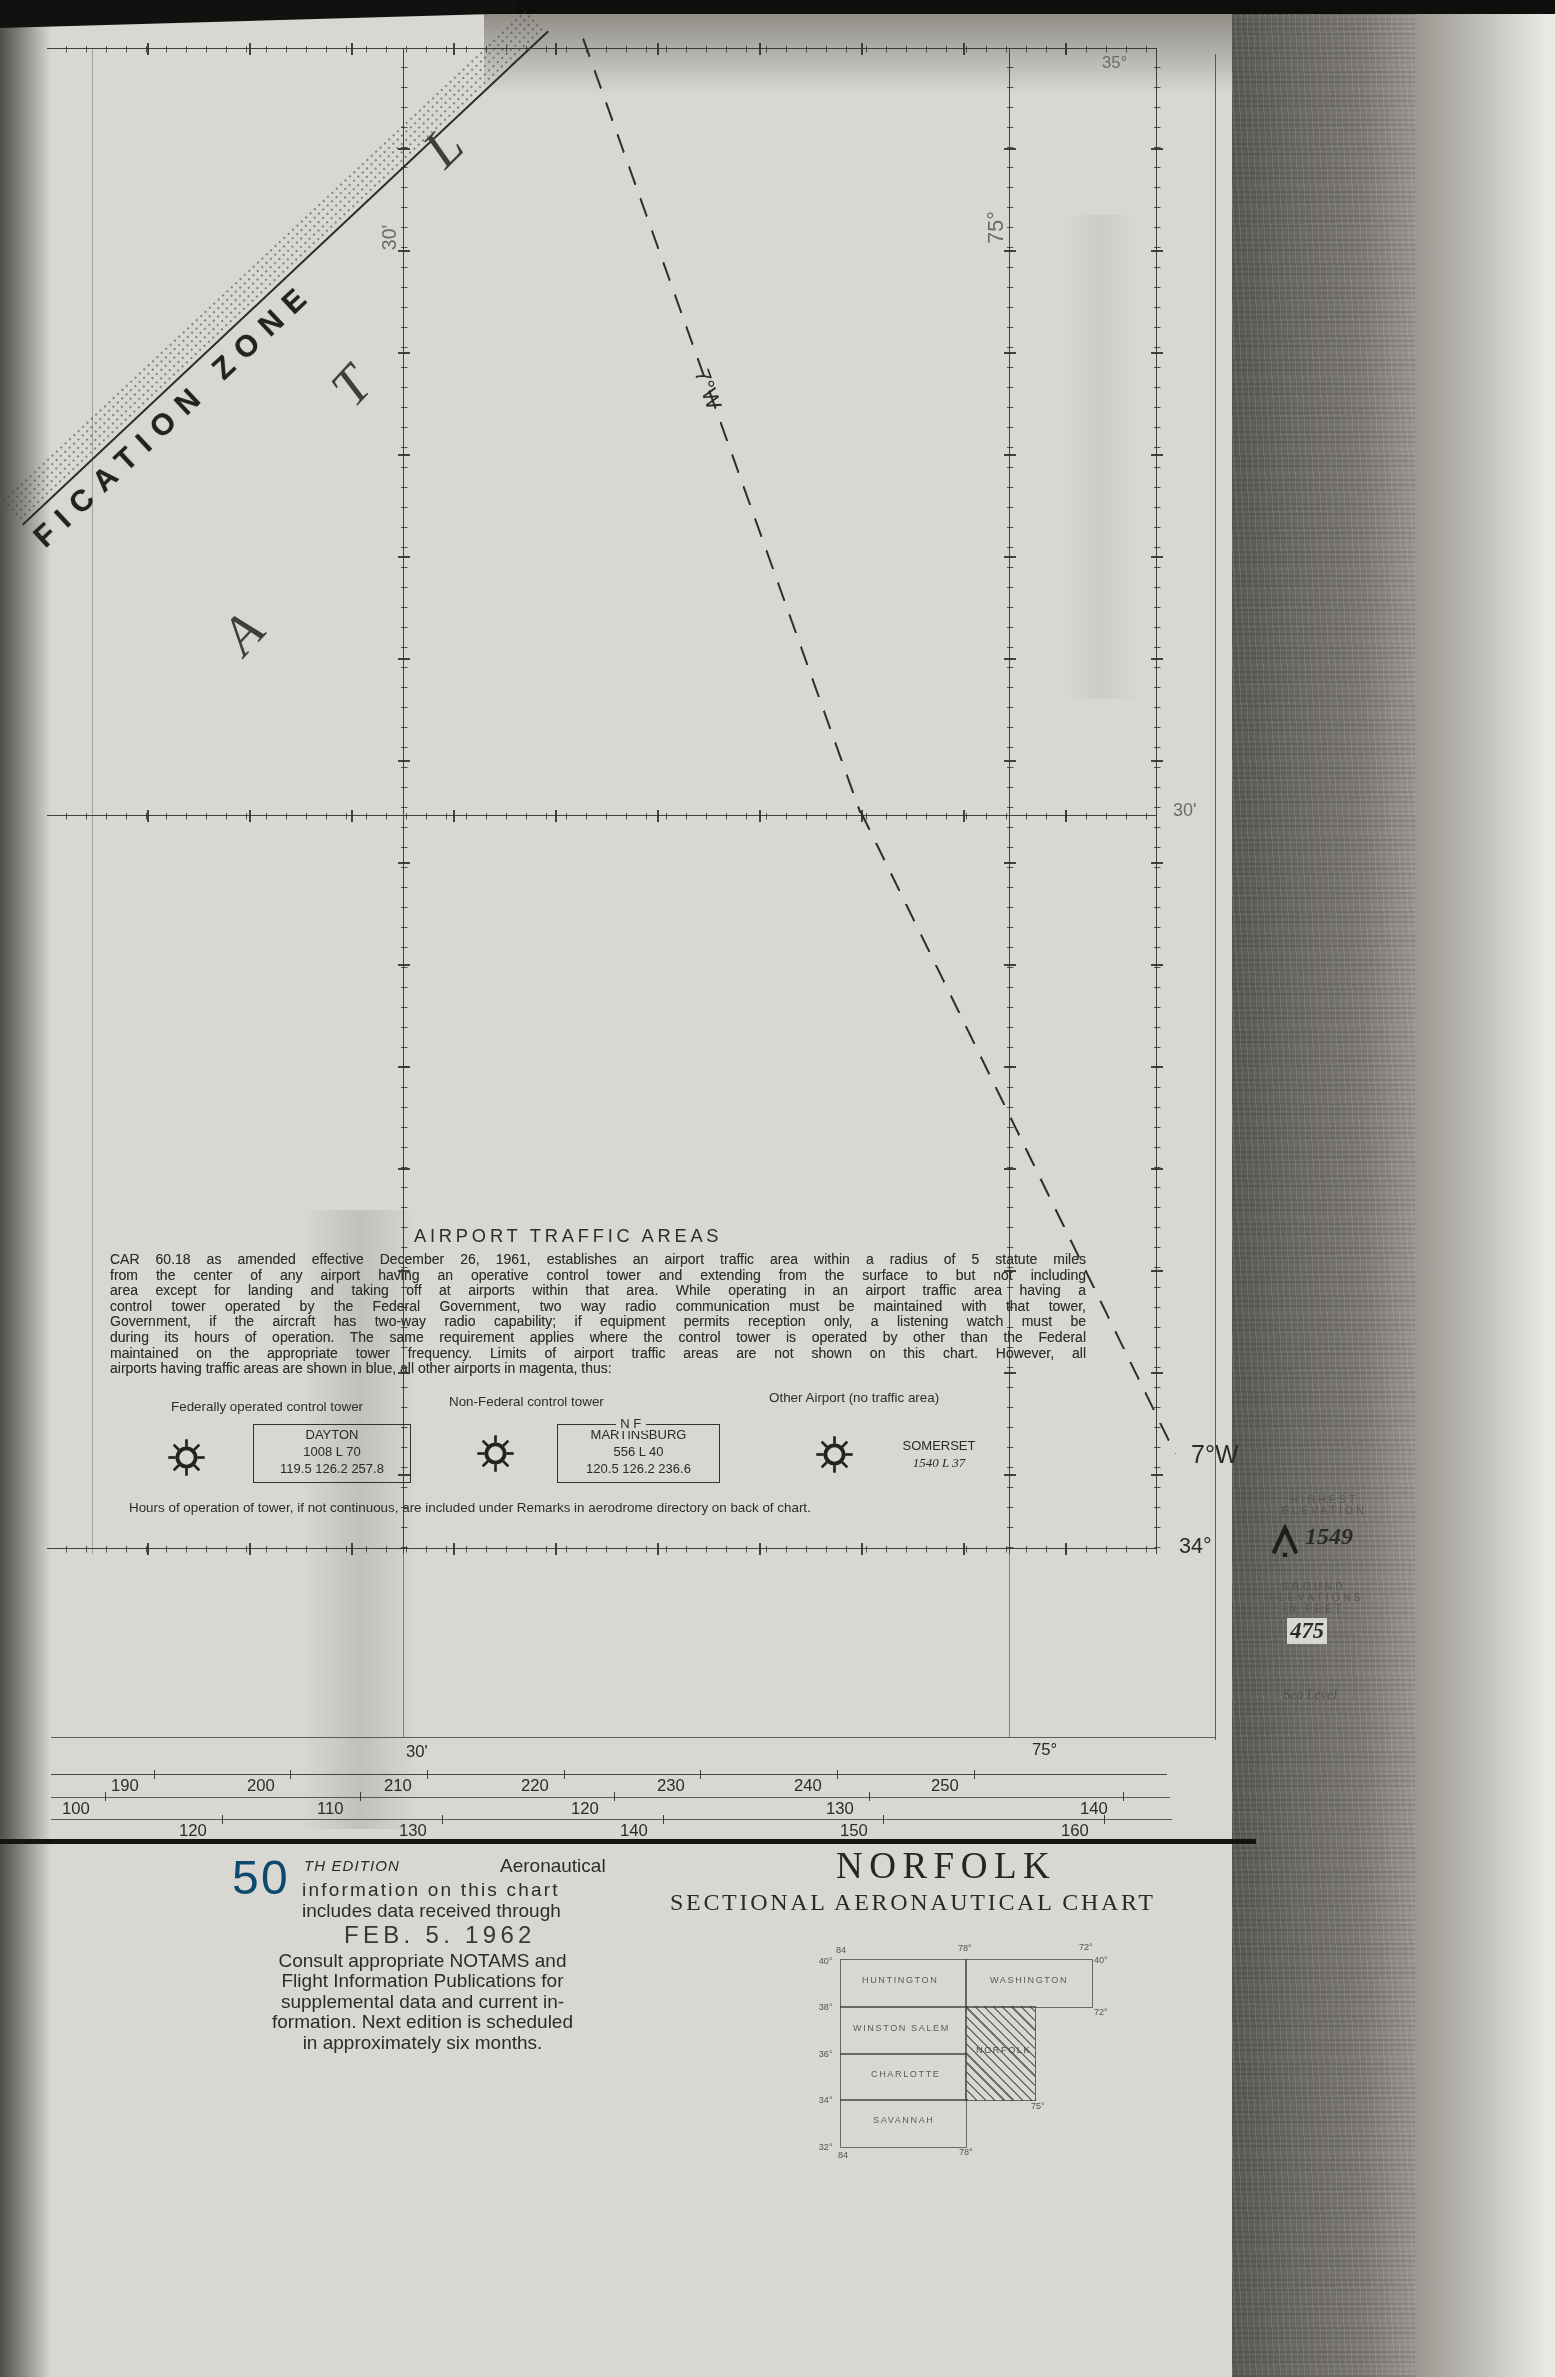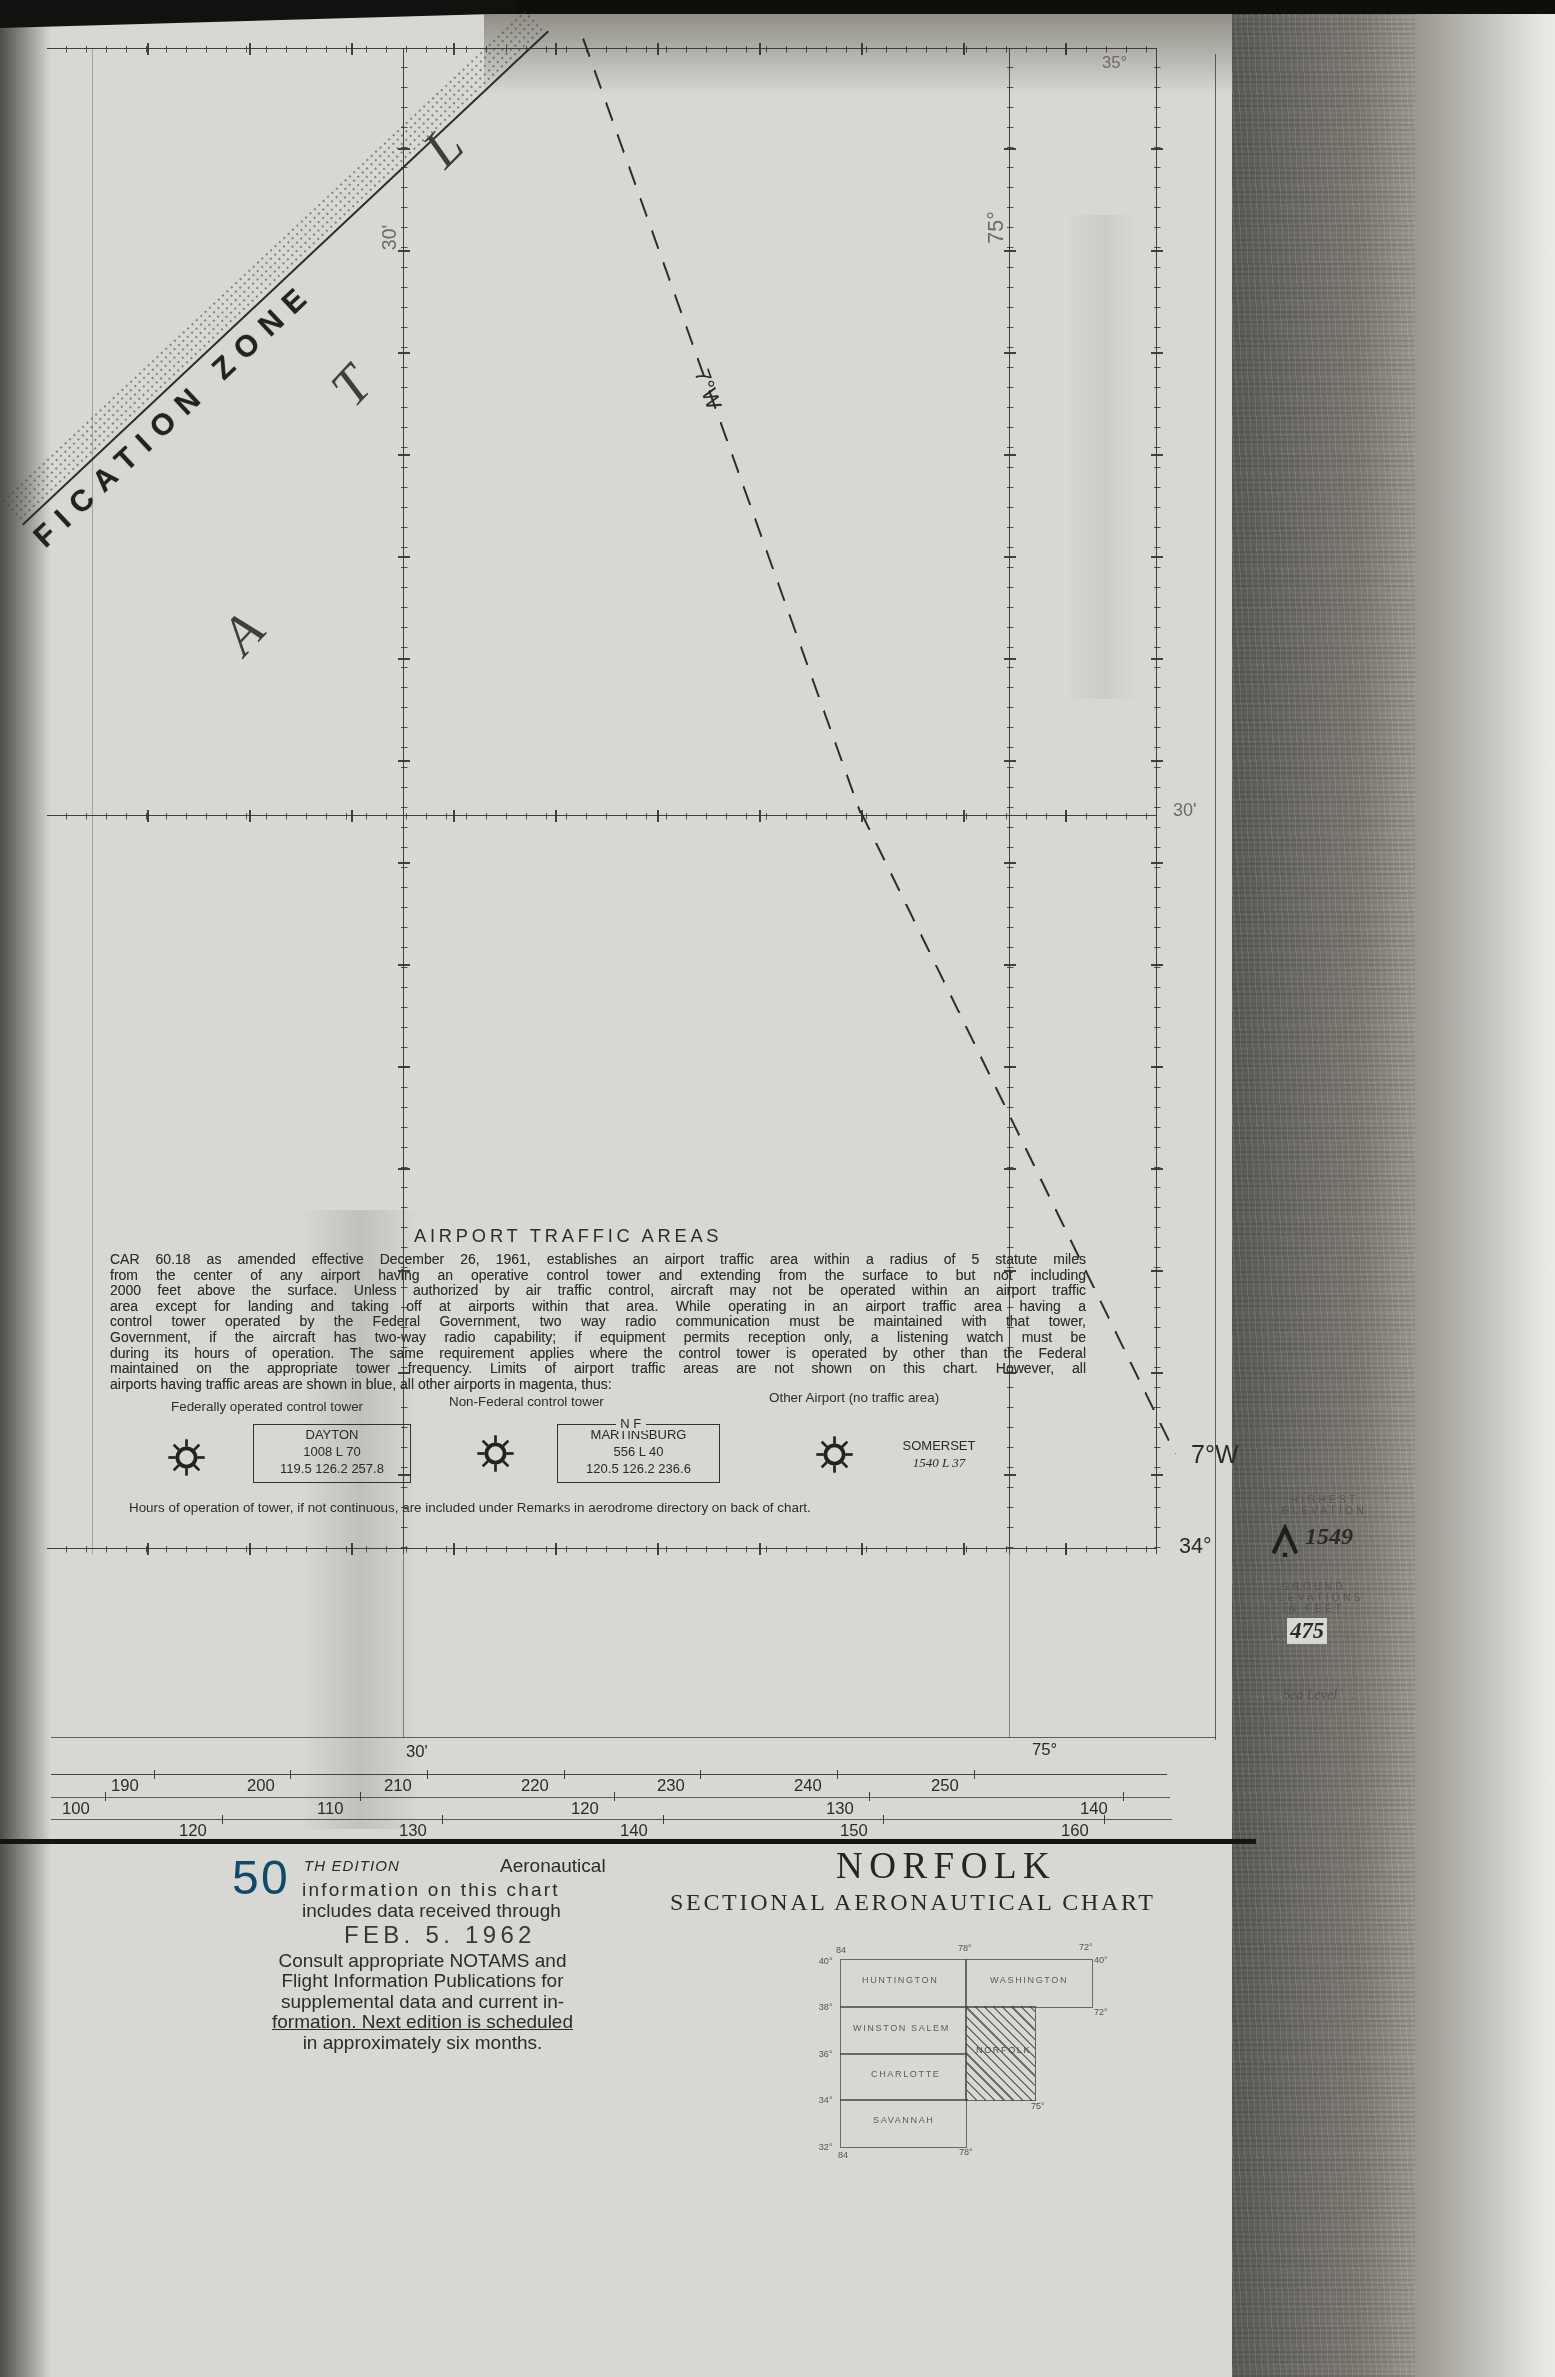--- a/index.html
+++ b/index.html
@@ -133,21 +133,20 @@
 
 <div class="iso" style="left:584px;top:38px;width:823px;transform:rotate(70.3deg);"></div>
 <div class="iso" style="left:862px;top:812px;width:714px;transform:rotate(63.9deg);"></div>
 <div class="lbl ink" style="left:687px;top:377px;font-size:21.5px;transform:rotate(70deg);">7°W</div>
 <div class="lbl ink" style="left:1191px;top:1440px;font-size:25px;">7°W</div>
 
 <div class="lbl ta-title" style="left:414px;top:1225px;">AIRPORT TRAFFIC AREAS</div>
 <div class="abs" style="left:110px;top:1252px;width:976px;">
   <div class="ta-line">CAR 60.18 as amended effective December 26, 1961, establishes an airport traffic area within a radius of 5 statute miles</div>
   <div class="ta-line">from the center of any airport having an operative control tower and extending from the surface to but not including</div>
-  <div class="ta-line">2000 feet above the surface. Unless authorized by air traffic control, aircraft may not be operated within an airport traffic</div>
   <div class="ta-line">area except for landing and taking off at airports within that area. While operating in an airport traffic area having a</div>
   <div class="ta-line">control tower operated by the Federal Government, two way radio communication must be maintained with that tower,</div>
   <div class="ta-line">Government, if the aircraft has two-way radio capability; if equipment permits reception only, a listening watch must be</div>
   <div class="ta-line">during its hours of operation. The same requirement applies where the control tower is operated by other than the Federal</div>
   <div class="ta-line">maintained on the appropriate tower frequency. Limits of airport traffic areas are not shown on this chart. However, all</div>
   <div class="ta-line last">airports having traffic areas are shown in blue, all other airports in magenta, thus:</div>
 </div>
 
 <div class="lbl leg-head" style="left:171px;top:1399px;">Federally operated control tower</div>
 <div class="lbl leg-head" style="left:449px;top:1394px;">Non-Federal control tower</div>
@@ -278,21 +277,21 @@
 <div class="lbl ed-50" style="left:232px;top:1850px;">50</div>
 <div class="lbl ed-sup" style="left:304px;top:1857px;">TH EDITION</div>
 <div class="lbl ed-line" style="left:500px;top:1856px;">Aeronautical</div>
 <div class="lbl ed-line" style="left:302px;top:1880px;letter-spacing:2.2px;">information on this chart</div>
 <div class="lbl ed-line" style="left:302px;top:1901px;">includes data received through</div>
 <div class="lbl ed-date" style="left:344px;top:1921px;">FEB. 5. 1962</div>
 <div class="abs" style="left:234px;top:1951px;width:377px;">
   <div class="ed-line" style="line-height:20.4px;">Consult appropriate NOTAMS and</div>
   <div class="ed-line" style="line-height:20.4px;">Flight Information Publications for</div>
   <div class="ed-line" style="line-height:20.4px;">supplemental data and current in-</div>
-  <div class="ed-line" style="line-height:20.4px;text-decoration:underline;">formation. Next edition is scheduled</div>
+  <div class="ed-line" style="line-height:20.4px;">formation. Next edition is scheduled</div>
   <div class="ed-line" style="line-height:20.4px;">in approximately six months.</div>
 </div>
 
 <div class="lbl big-title" style="left:836px;top:1844px;">NORFOLK</div>
 <div class="lbl sub-title" style="left:670px;top:1889px;">SECTIONAL AERONAUTICAL CHART</div>
 
 <div class="abs" style="left:822px;top:1942px;width:301px;height:226px;">
   <div class="im-cell" style="left:18px;top:17px;width:125px;height:47px;"></div>
   <div class="im-cell" style="left:143px;top:17px;width:126px;height:47px;"></div>
   <div class="im-cell" style="left:18px;top:64px;width:125px;height:47px;"></div>

